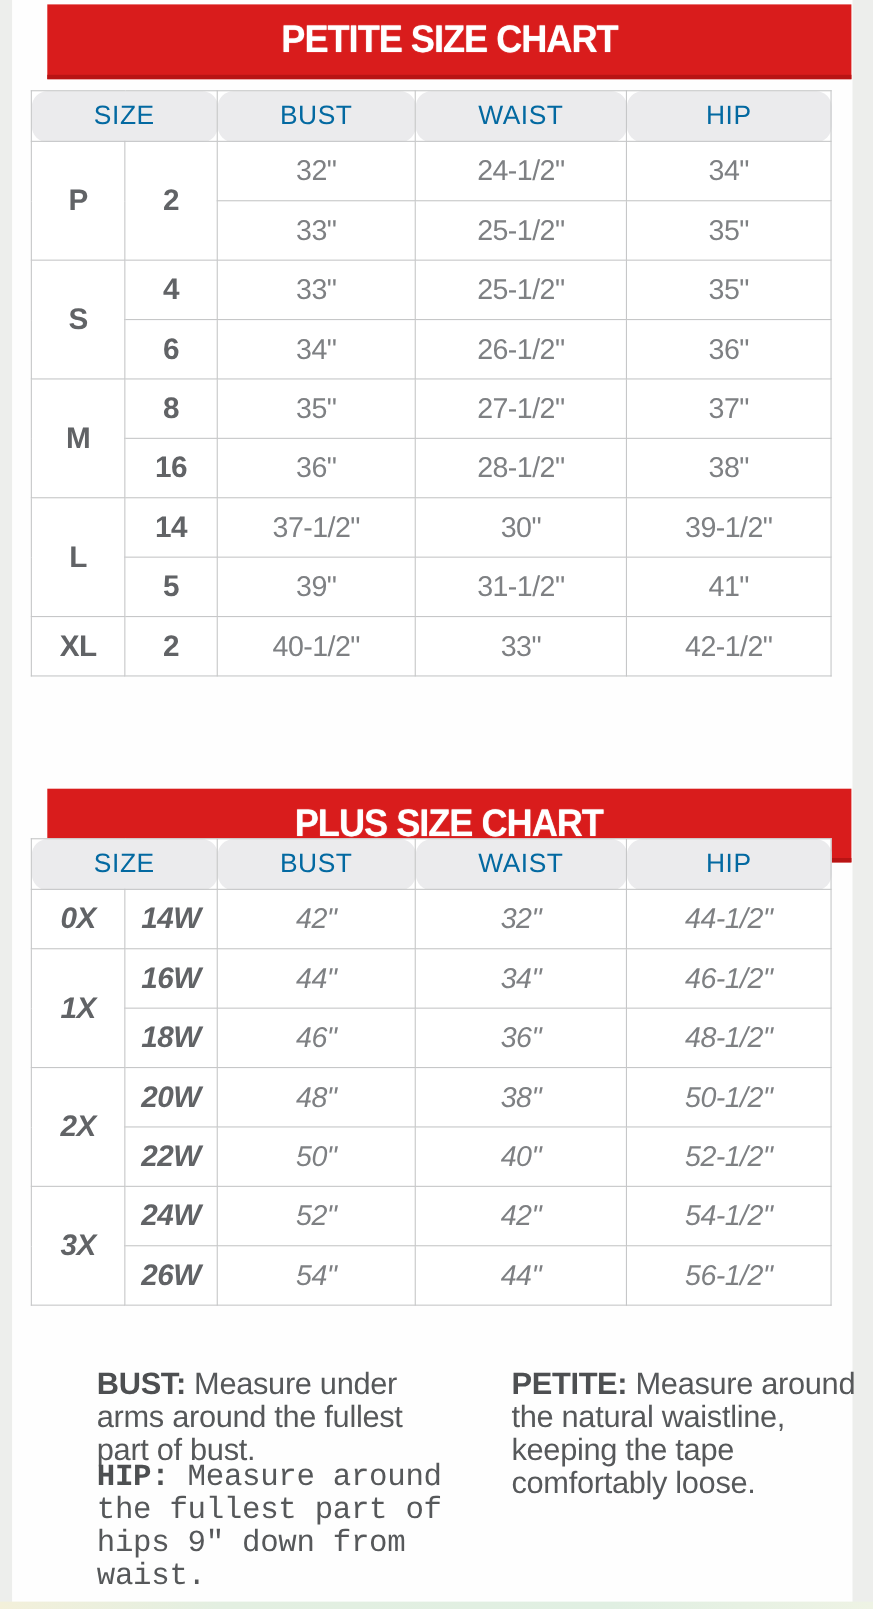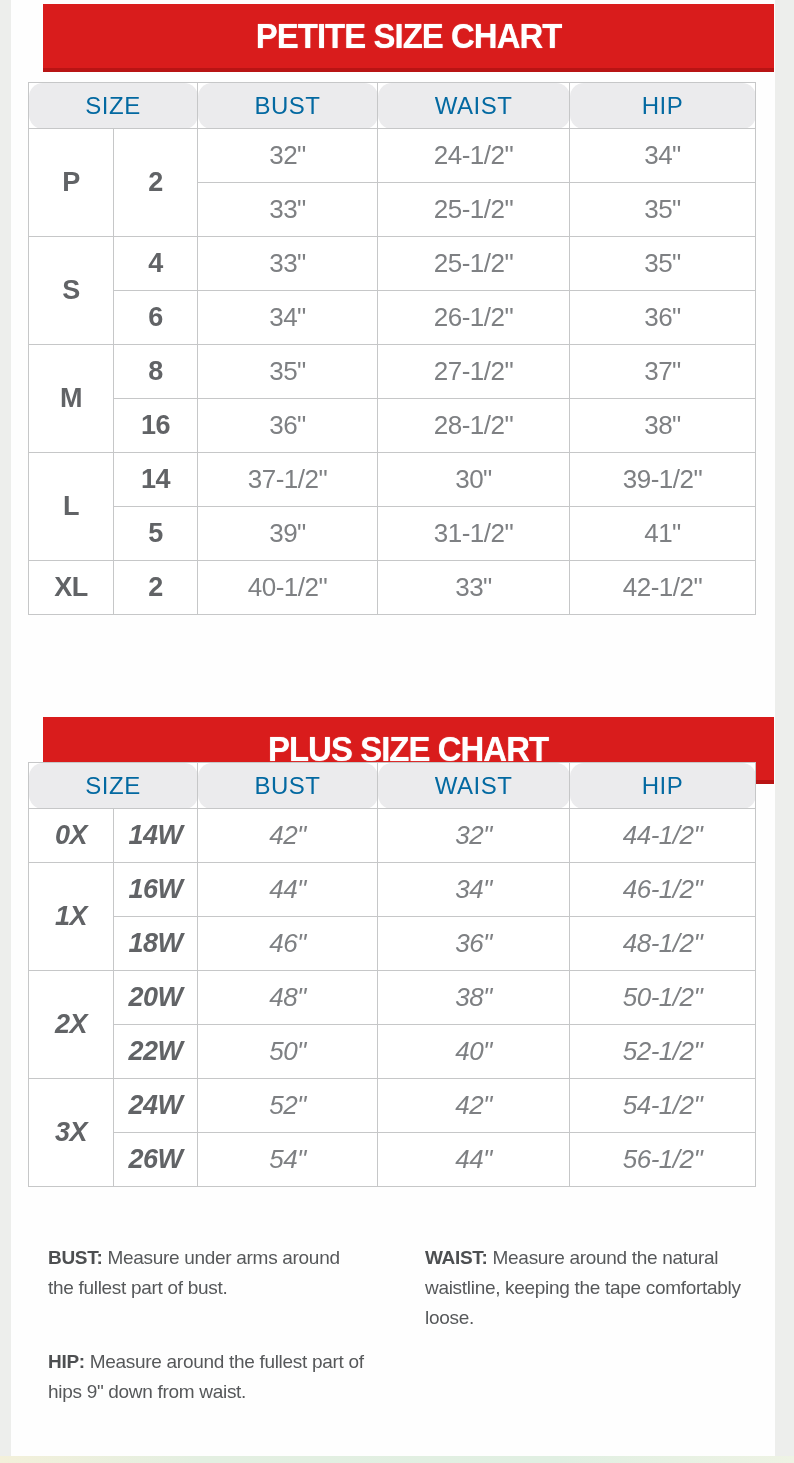--- a/index.html
+++ b/index.html
@@ -64,24 +64,24 @@
     color:#7e8083;
     font-size:26px;
     letter-spacing:-0.5px;
   }
   table.size-table td.sz{
     color:#616366;
     font-weight:bold;
     font-size:27px;
   }
   .notes{position:absolute;top:1243px;left:0;width:764px;color:#56585a;}
-  .note{position:absolute;font-size:19px;line-height:30px;letter-spacing:-0.3px;}
+  .note{position:absolute;font-size:28px;line-height:30px;letter-spacing:-0.3px;margin-left:40px;}
   .note b{font-weight:bold;color:#4d4f51;}
   .note-bust{left:37px;top:0;width:310px;}
-  .note-hip{left:37px;top:104px;width:340px;}
+  .note-hip{left:37px;top:86px;width:340px;font-family:Liberation Mono, monospace;}
   .note-waist{left:414px;top:0;width:330px;}
   .bottom-strip{
     position:absolute;left:0;bottom:0;width:794px;height:7px;
     background:linear-gradient(to right,#f3f0da 0%,#e3efe1 25%,#e0efe2 70%,#eef3e4 100%);
   }
 </style>
 </head>
 <body>
 
 <div class="card">
@@ -233,19 +233,19 @@
         <td class="sz">26W</td>
         <td>54"</td>
         <td>44"</td>
         <td>56-1/2"</td>
       </tr>
     </tbody>
   </table>
 
   <div class="notes">
     <div class="note note-bust"><b>BUST:</b> <span>Measure under arms around the fullest part of bust.</span></div>
-    <div class="note note-waist"><b>WAIST:</b> <span>Measure around the natural waistline, keeping the tape comfortably loose.</span></div>
+    <div class="note note-waist"><b>PETITE:</b> <span>Measure around the natural waistline, keeping the tape comfortably loose.</span></div>
     <div class="note note-hip"><b>HIP:</b> <span>Measure around the fullest part of hips 9" down from waist.</span></div>
   </div>
 
 </div>
 
 <div class="bottom-strip"></div>
 
 </body></html>

